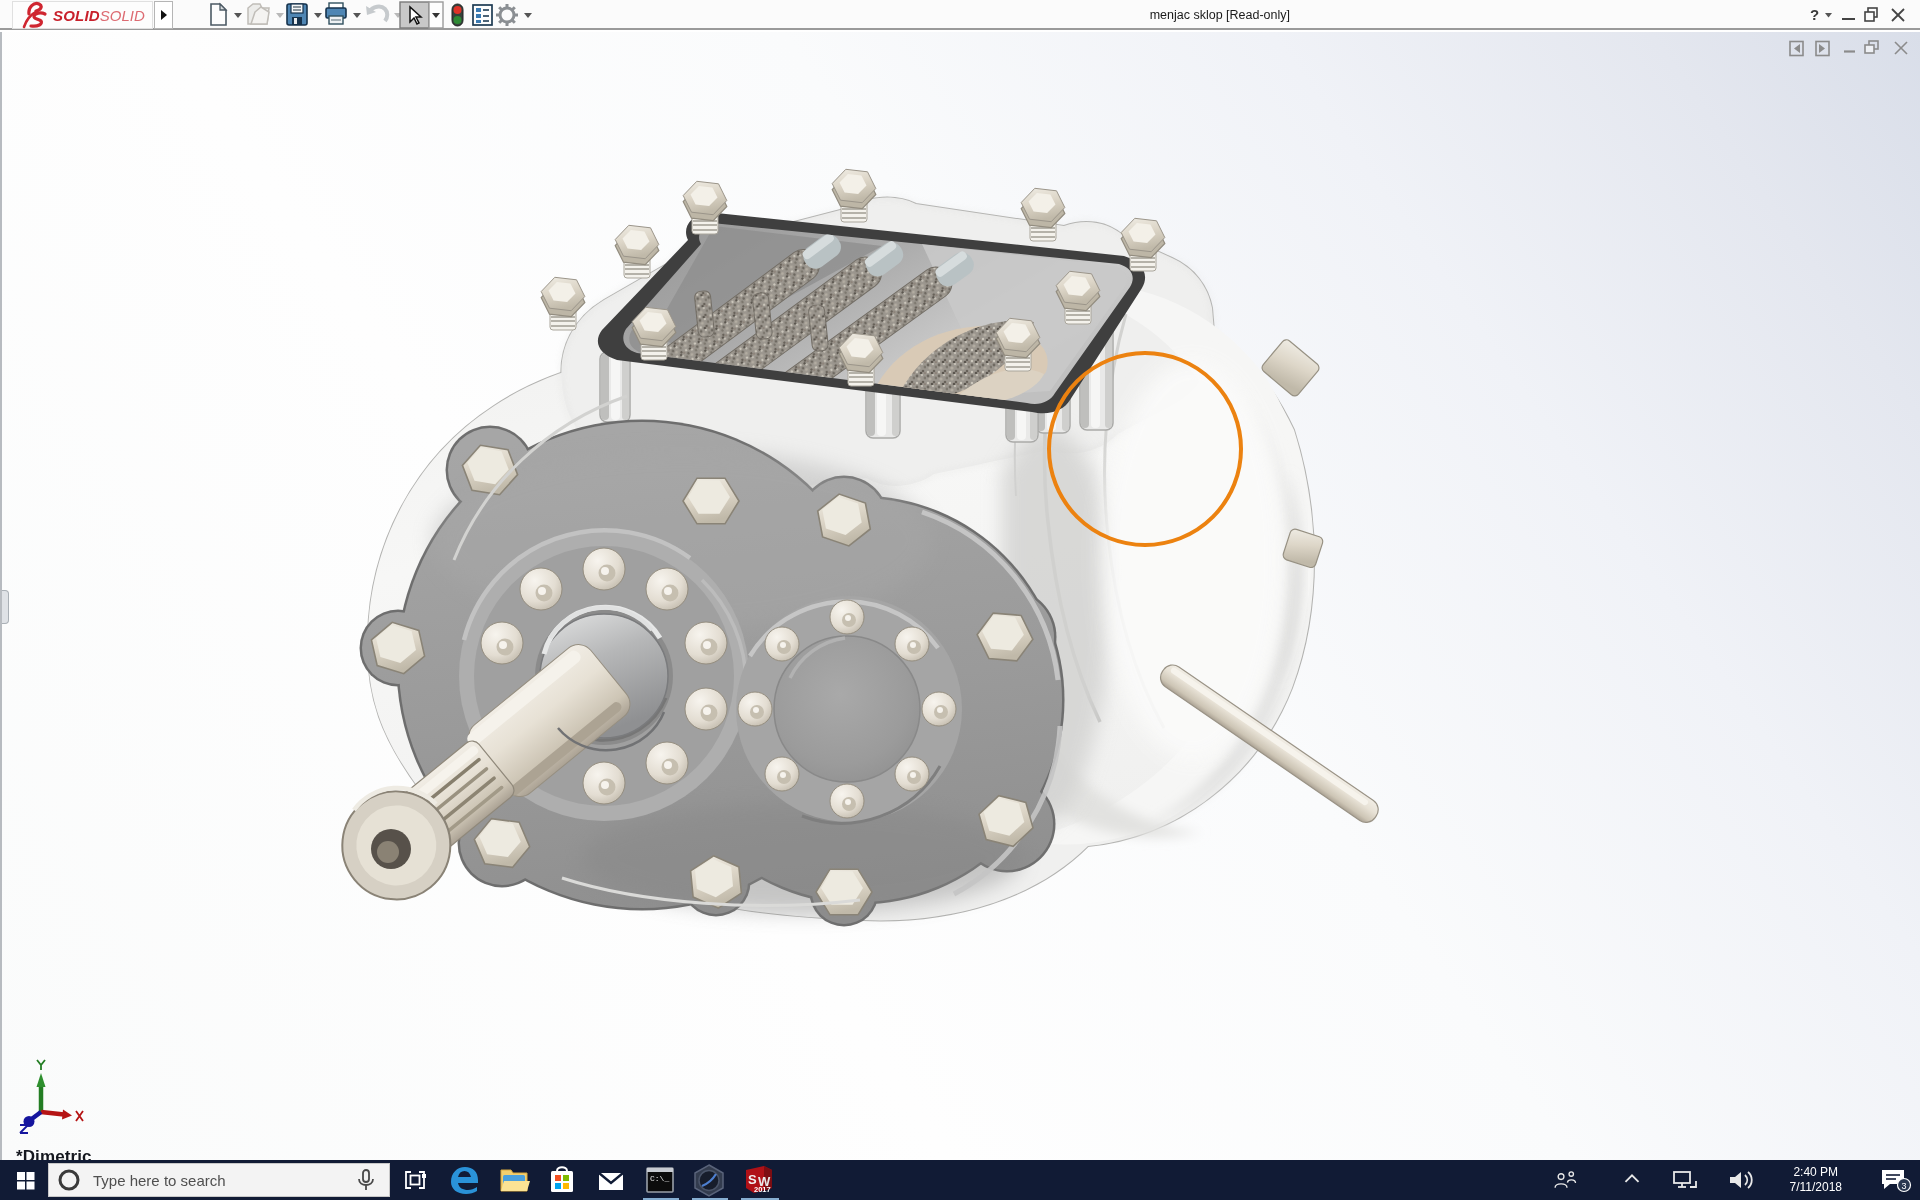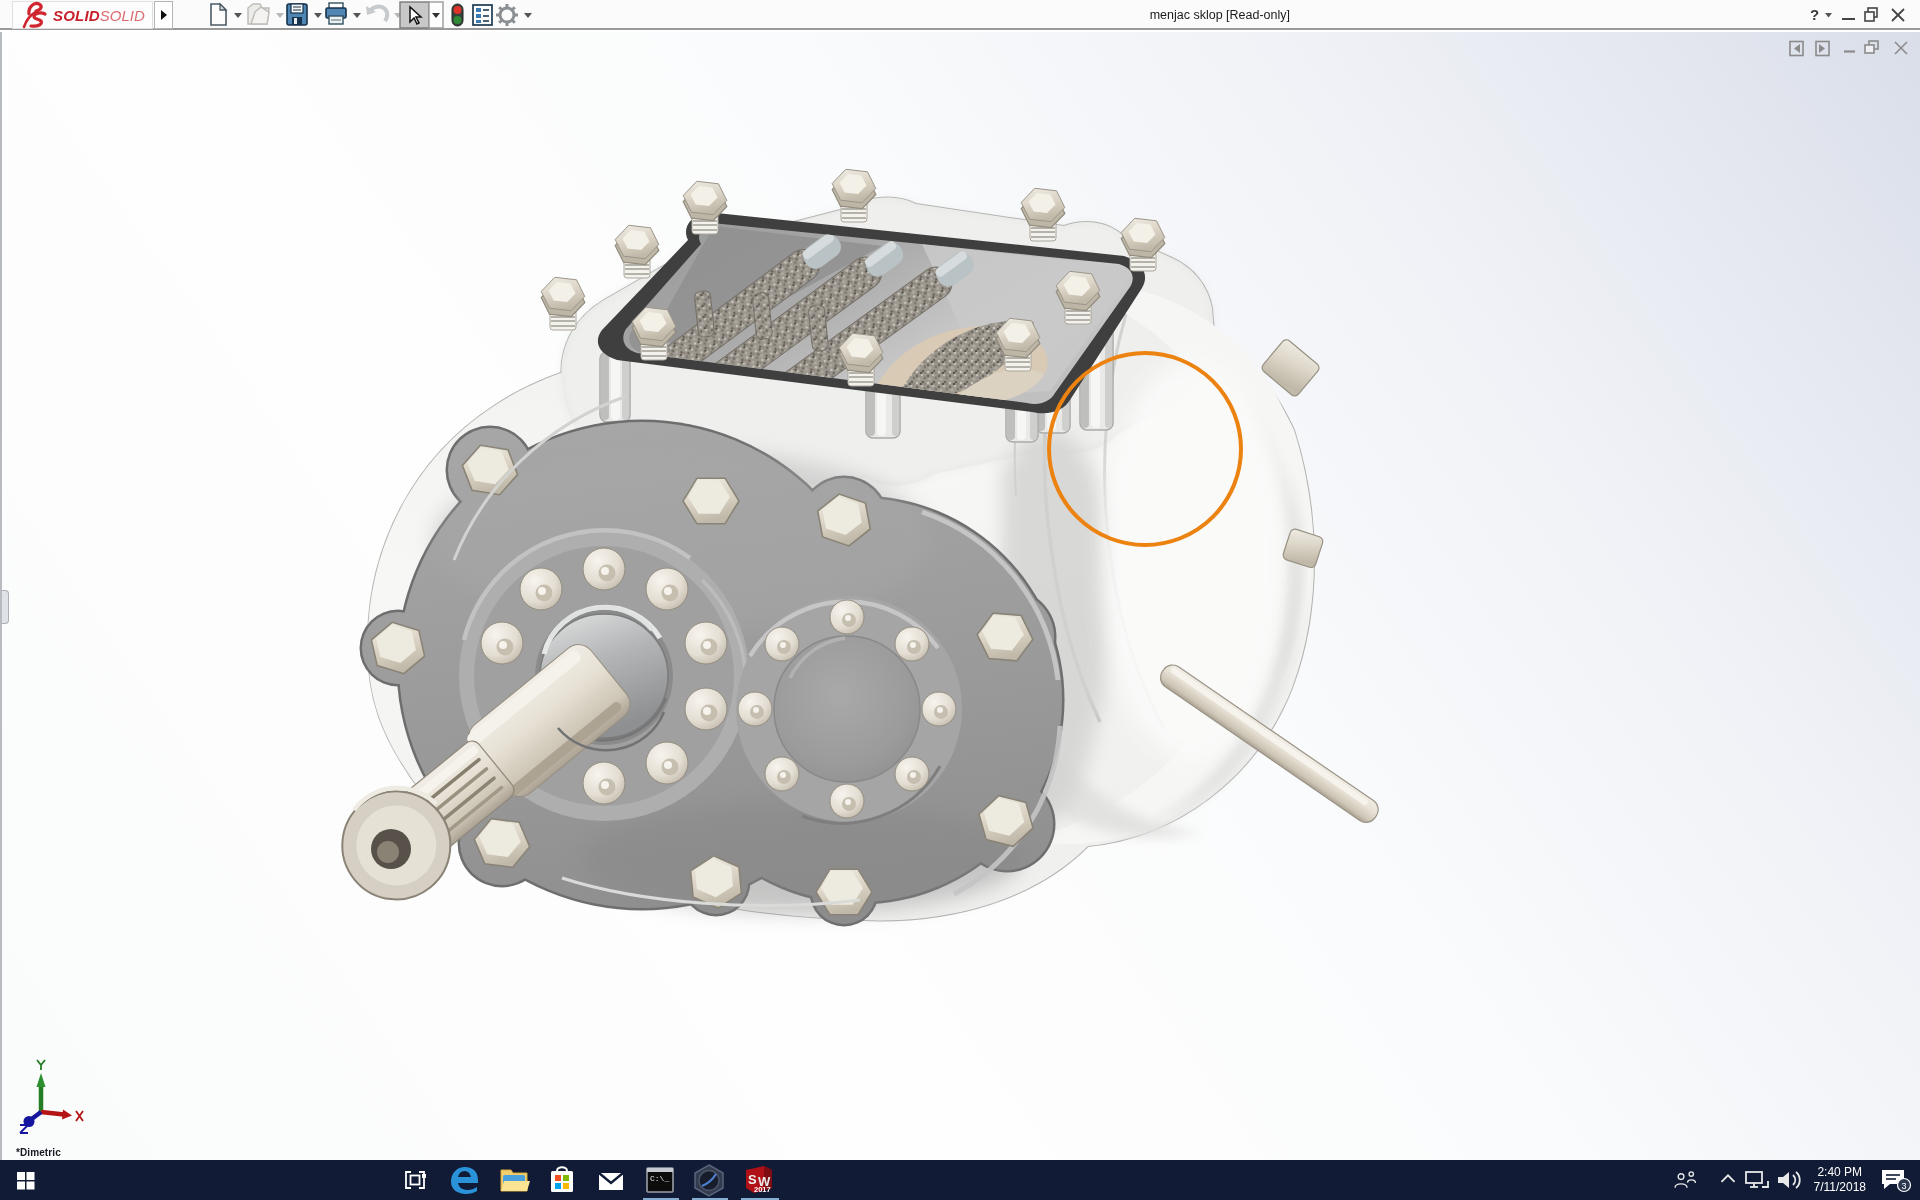--- a/index.html
+++ b/index.html
@@ -19,35 +19,35 @@
 .winbtns { position:absolute; right:2px; top:0; height:30px; display:flex;
   align-items:center; }
 #toolicons { position:absolute; left:205px; top:0; height:30px; }
 
 
 #viewport { position:absolute; left:0; top:32px; width:1920px; height:1128px;
   background:linear-gradient(235deg,#d9dee9 0%,#e4e7ef 10%,#f0f2f7 24%,#fafbfc 42%,#fefefe 65%,#fafbfb 100%);
   border-left:2px solid #b7bbc0; overflow:hidden; }
 #modelsvg { position:absolute; left:0; top:-32px; }
 #vpctl { position:absolute; right:6px; top:8px; }
-#dimetric { position:absolute; left:14px; top:1115px; font-size:10px; font-weight:bold;
+#dimetric { position:absolute; left:14px; top:1115px; font-size:17px; font-weight:bold;
   color:#15181f; letter-spacing:0.1px; }
 #sidetab { position:absolute; left:0; top:558px; width:7px; height:34px;
   background:#dfe2e6; border:1px solid #aab0b6; border-left:none; border-radius:0 4px 4px 0; }
 
 
 #taskbar { position:absolute; left:0; top:1160px; width:1920px; height:40px;
   background:#111b35; z-index:40; display:flex; align-items:center; }
 #searchbox { position:absolute; left:48px; top:3px; width:342px; height:34px;
   background:#f3f3f3; border:1px solid #c8c8c8; display:flex; align-items:center; }
 #searchbox span { color:#4f4f4f; font-size:15px; margin-left:12px; }
 .tbicon { position:absolute; top:0; width:44px; height:40px; display:flex;
   align-items:center; justify-content:center; }
 .underline { position:absolute; top:38px; height:2px; background:#86aed1; }
-#tray { position:absolute; right:0; top:0; height:40px; display:flex; align-items:center; }
+#tray { position:absolute; right:0; top:0; height:40px; display:flex; align-items:center;gap:24px; }
 #clock { color:#fff; font-size:12px; text-align:center; line-height:15px; margin:0 10px 0 6px; }
 </style></head>
 <body>
 <div id="app">
 
   <div id="viewport">
     <svg id="modelsvg" width="1920" height="1200" viewBox="0 0 1920 1200">
 
 <defs>
 <linearGradient id="gHouse" x1="0" y1="0" x2="0.3" y2="1">
@@ -559,20 +559,31 @@
   <div id="taskbar">
 
     <svg class="tbicon" style="left:4px" width="44" height="40" viewBox="0 0 44 40">
       <g fill="#fff">
           <rect x="13" y="12" width="8" height="8"></rect>
           <rect x="22.5" y="12" width="8" height="8"></rect>
       <rect x="13" y="21.5" width="8" height="8"></rect>
           <rect x="22.5" y="21.5" width="8" height="8"></rect>
         </g>
     </svg>
+    <div id="searchbox">
+      <svg width="24" height="24" viewBox="0 0 24 24" style="margin-left:8px">
+        <circle cx="12" cy="12" r="9" fill="none" stroke="#3a3a3a" stroke-width="3"></circle>
+      </svg>
+      <span>Type here to search</span>
+      <svg width="18" height="22" viewBox="0 0 18 22" style="position:absolute;right:14px">
+        <rect x="6" y="1" width="6" height="12" rx="3" fill="none" stroke="#4a4a4a" stroke-width="1.8"></rect>
+        <path d="M 2,10 C 2,18 16,18 16,10" fill="none" stroke="#4a4a4a" stroke-width="1.8"></path>
+        <line x1="9" y1="16.5" x2="9" y2="21" stroke="#4a4a4a" stroke-width="1.8"></line>
+      </svg>
+    </div>
 
     <svg class="tbicon" style="left:393px" width="44" height="40" viewBox="0 0 44 40">
       <g stroke="#fff" stroke-width="1.8" fill="none">
         <path d="M 18,12 L 13,12 L 13,28 L 18,28"></path>
         <path d="M 26,12 L 31,12 L 31,28 L 26,28"></path>
         <rect x="17.5" y="15.5" width="9" height="9"></rect>
       </g>
       <rect x="29" y="14" width="4" height="4" fill="#fff"></rect>
     </svg>
 

